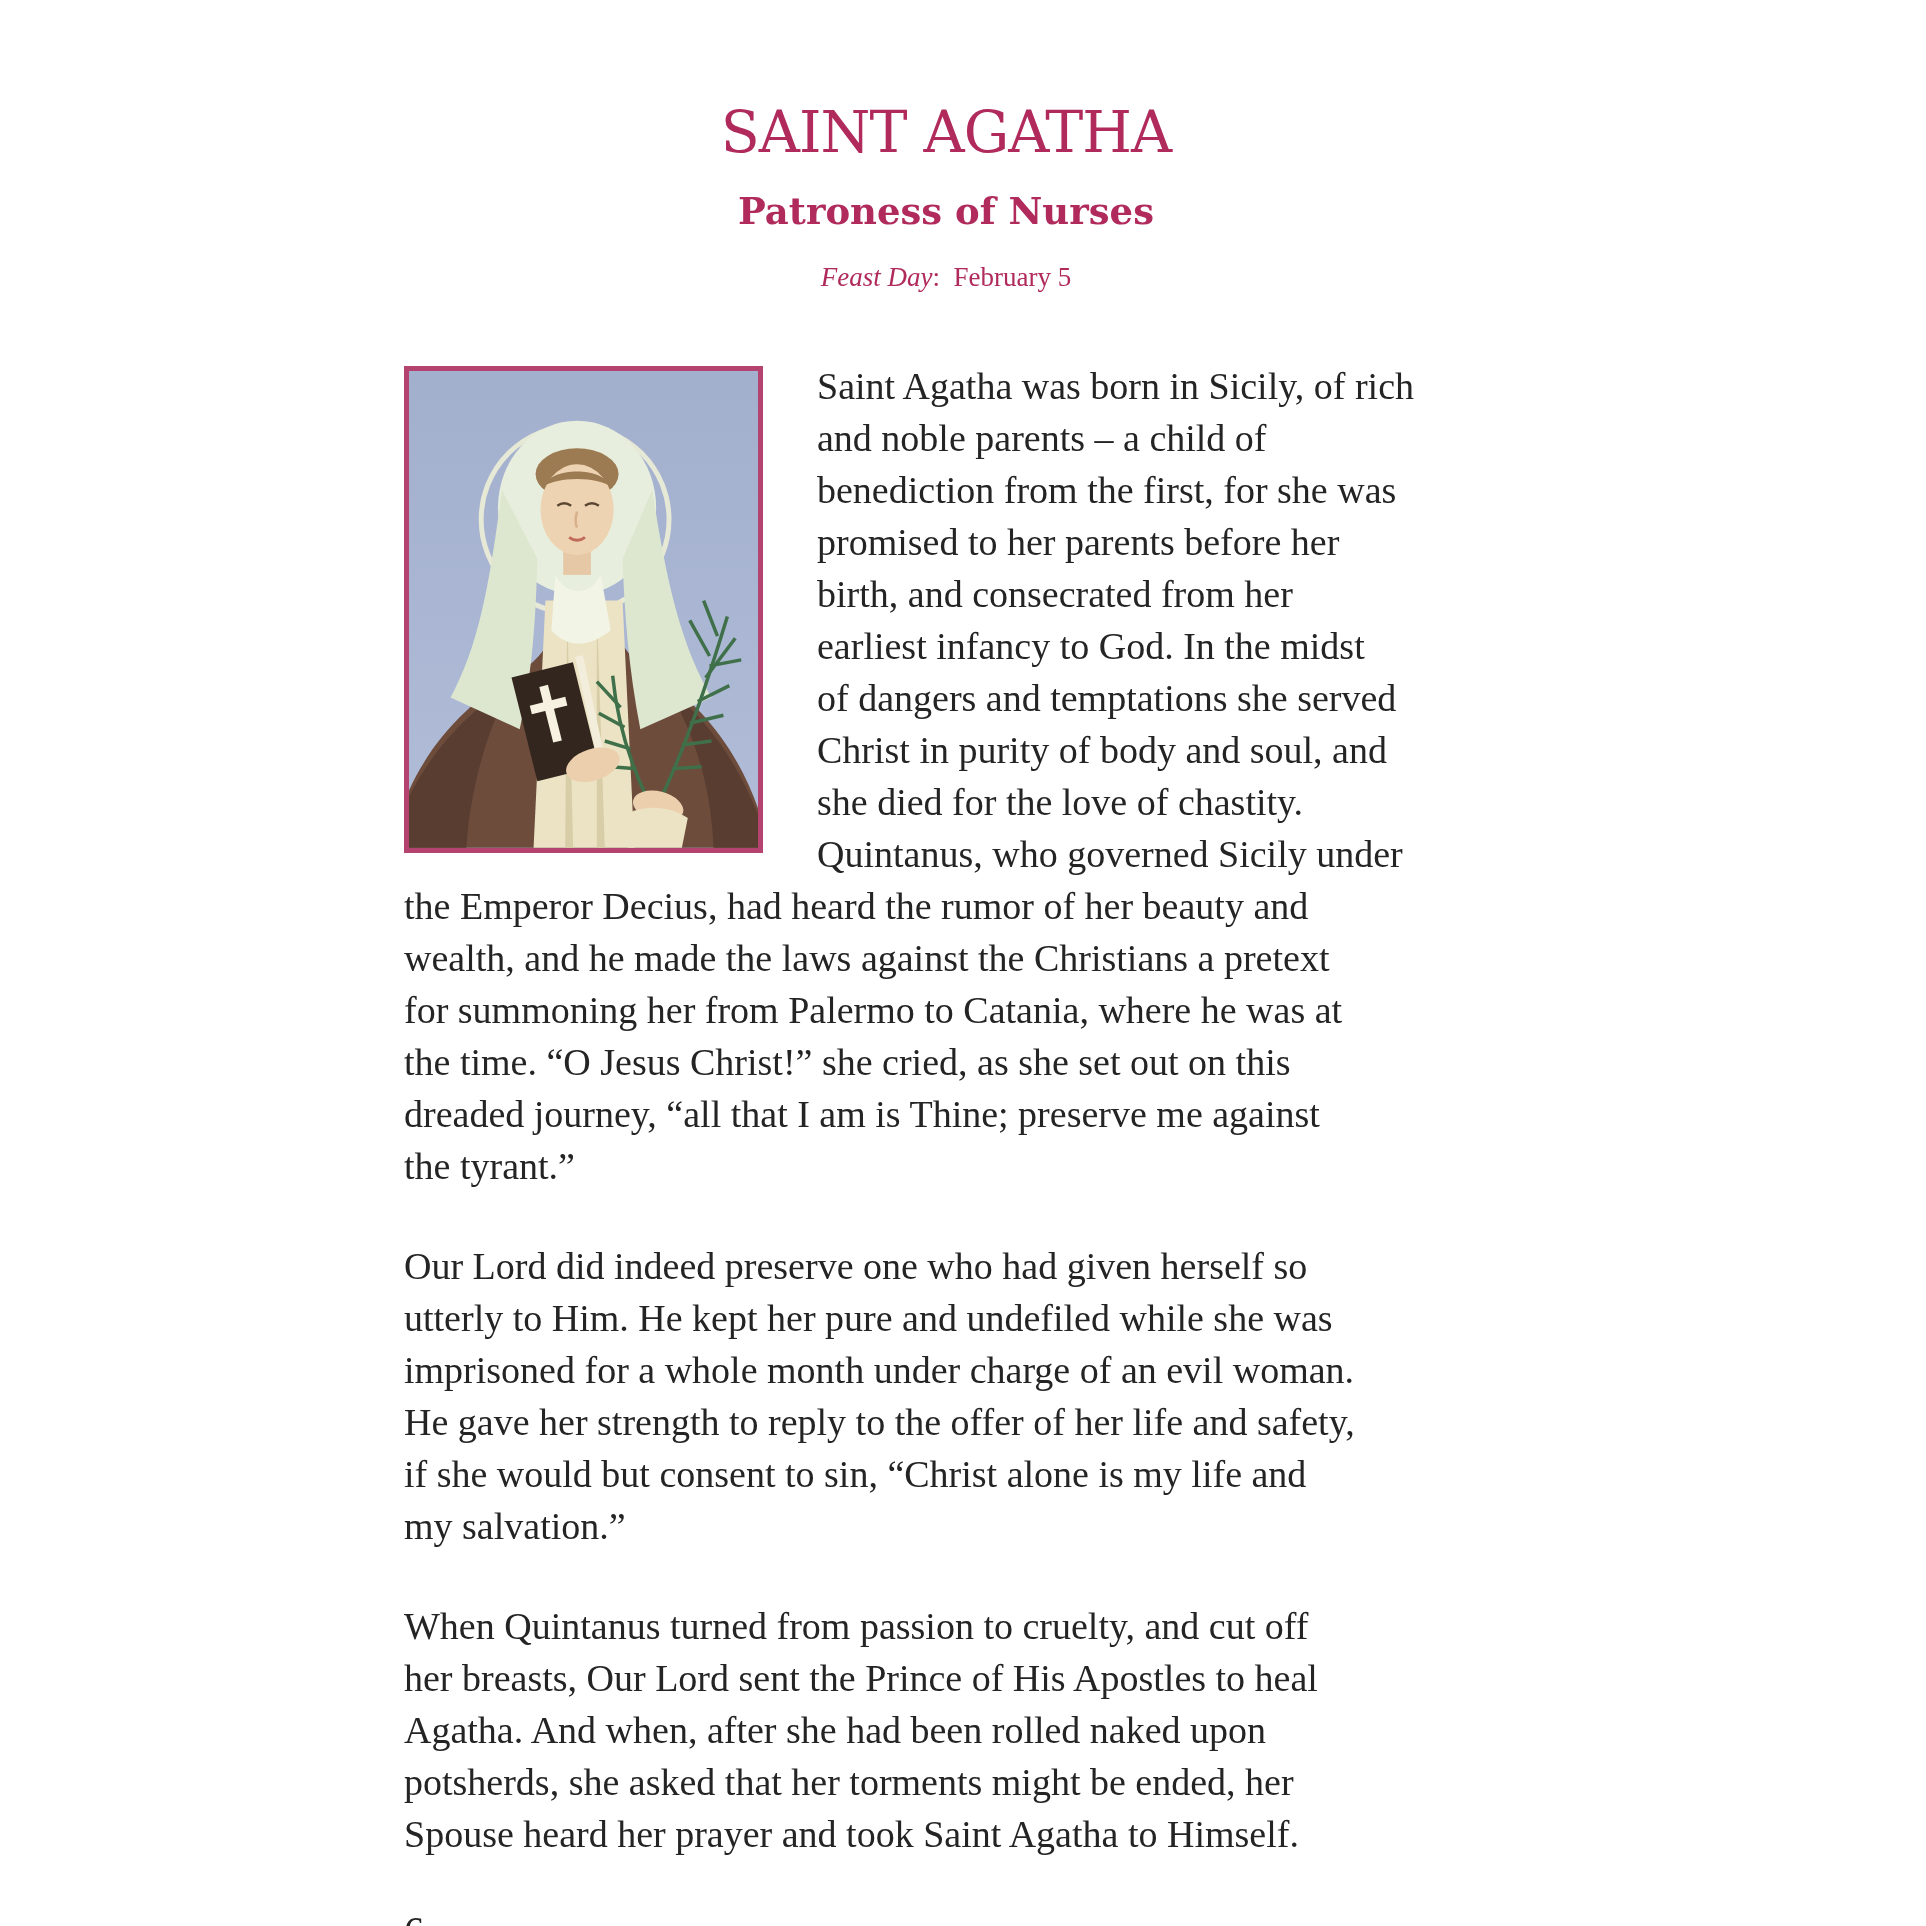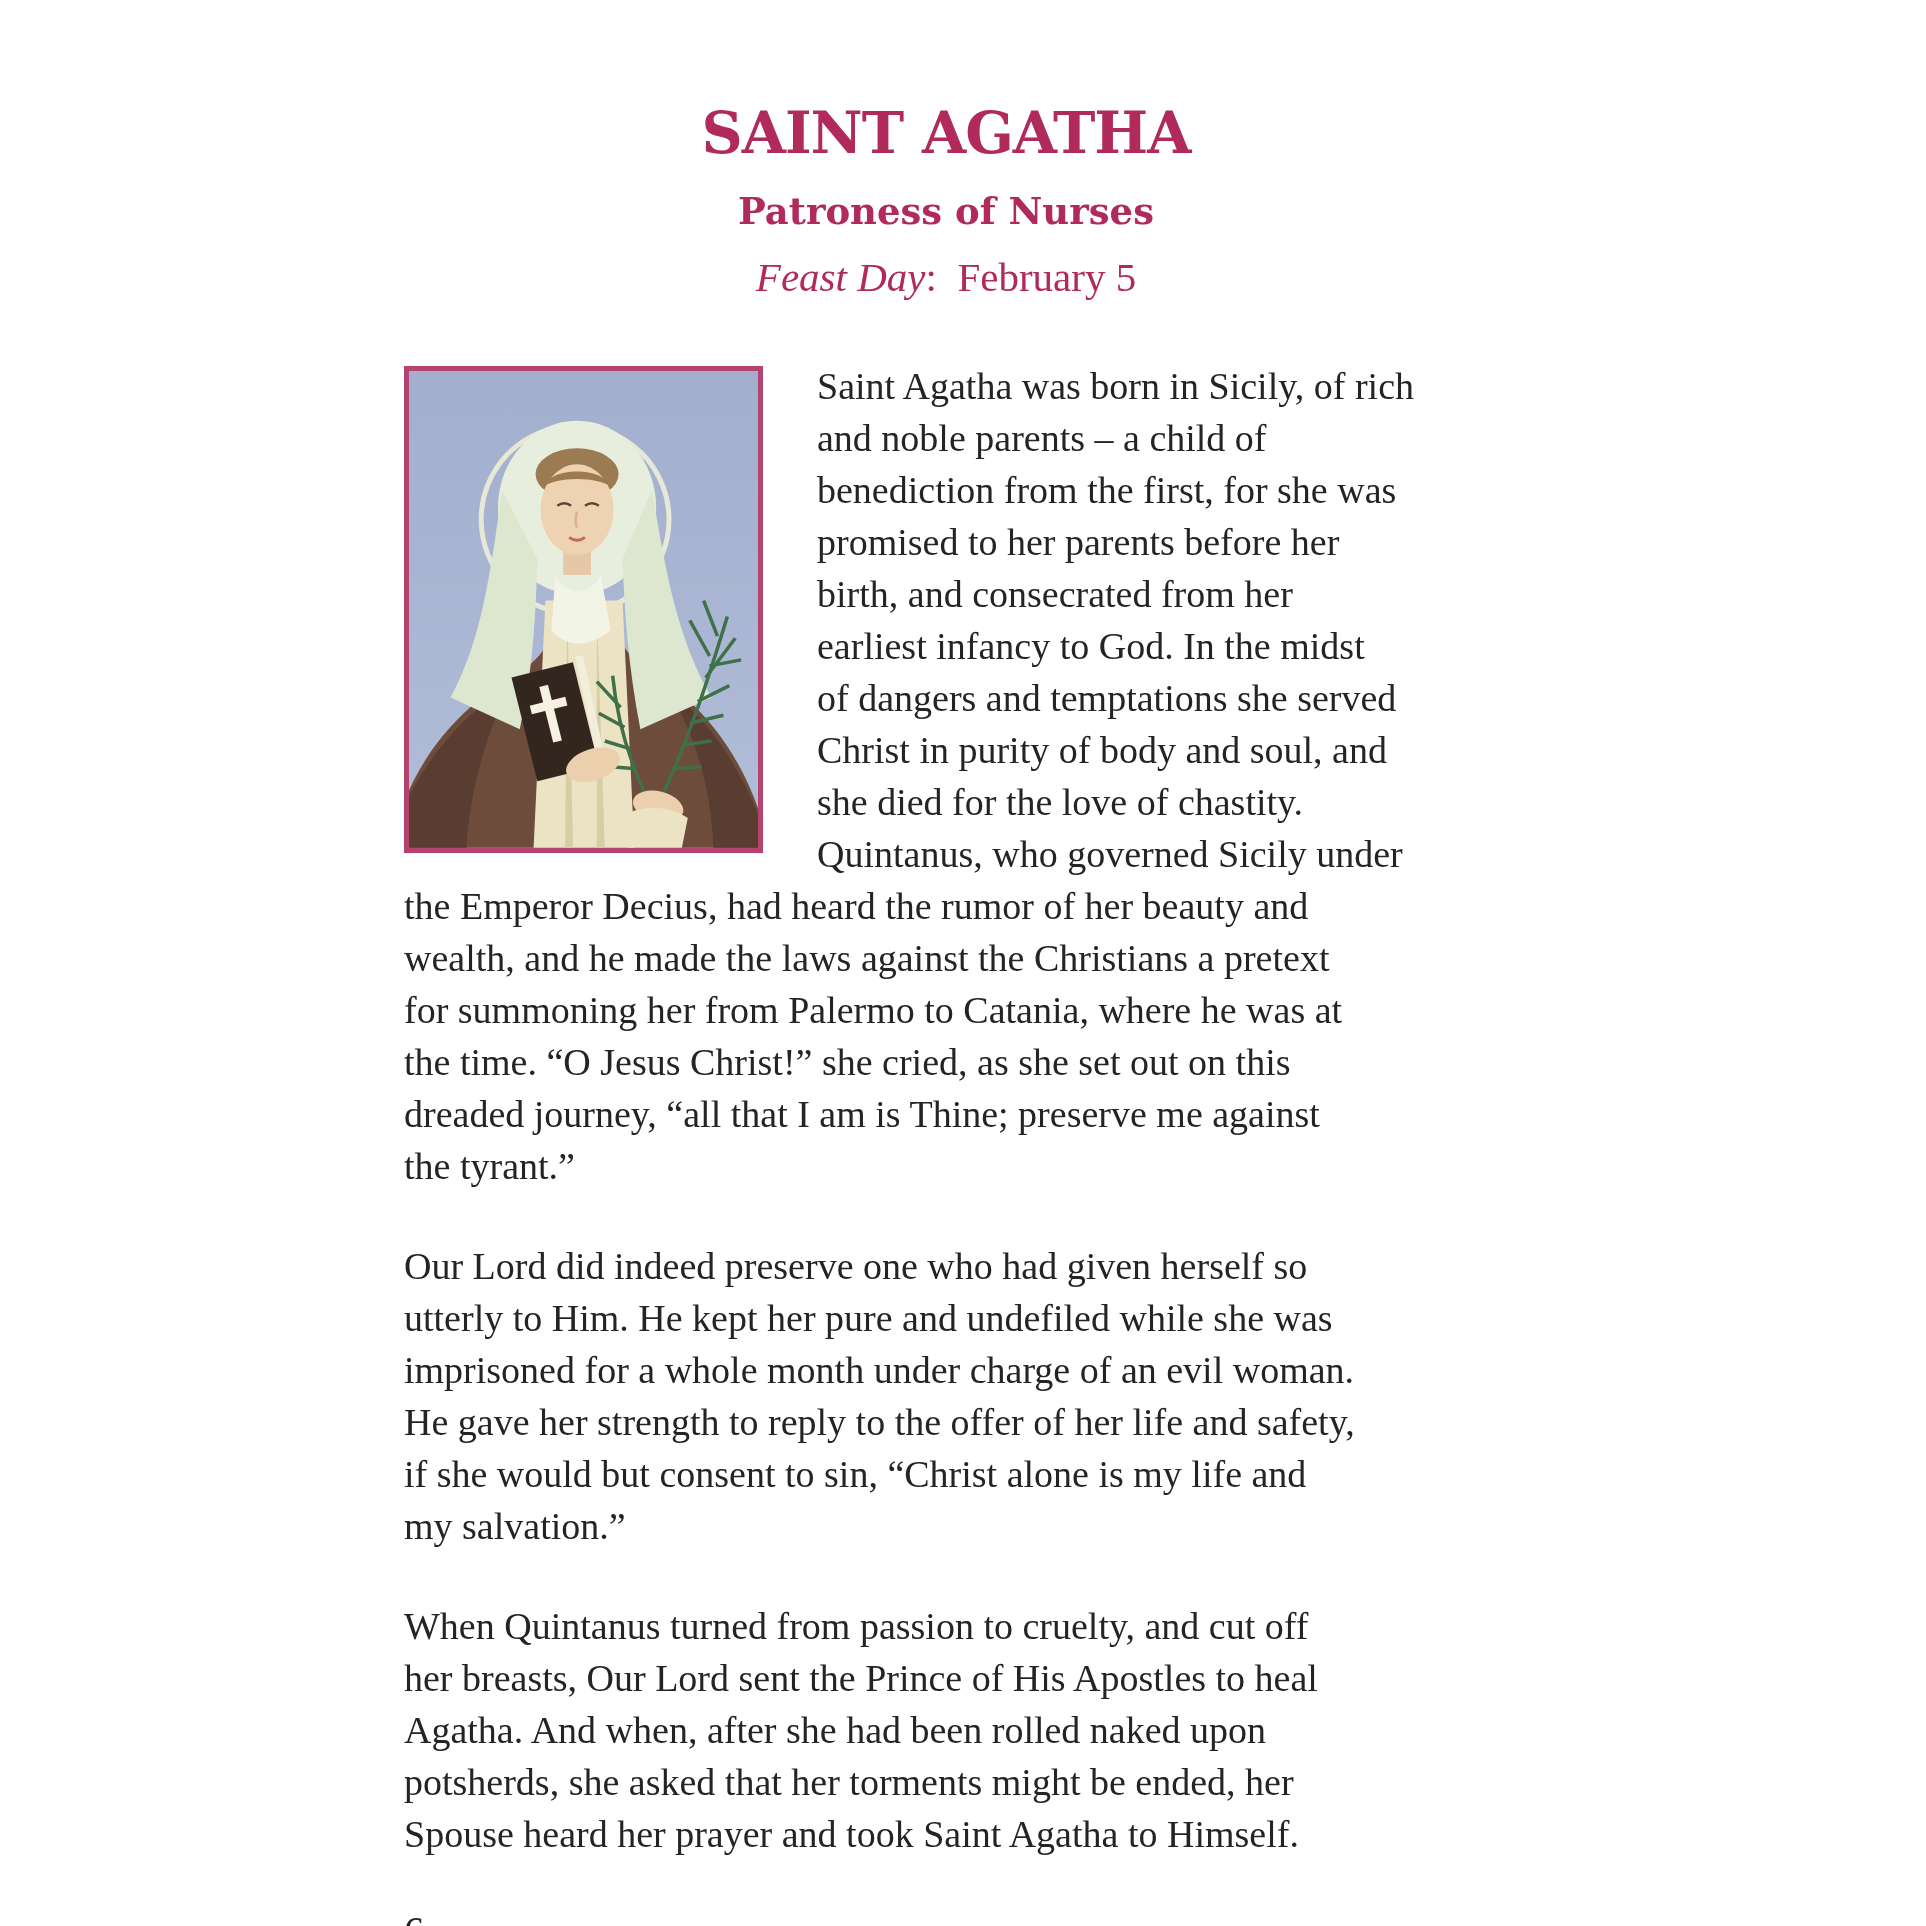--- a/index.html
+++ b/index.html
@@ -17,37 +17,37 @@
     overflow: hidden;
   }
   .content {
     position: absolute;
     left: 404px; top: 99px;
     width: 1084px;
   }
   .header { text-align: center; }
   .title {
     font-family: "DejaVu Serif", serif;
-    font-weight: bold;
+    font-weight: normal;
     font-size: 57px;
     line-height: 67px;
     letter-spacing: -1px;
     color: var(--accent, #b02a5c);
     margin: 0 0 20px 0;
   }
   .subtitle {
     font-family: "DejaVu Serif", serif;
     font-weight: bold;
     font-size: 37px;
     line-height: 51px;
     color: var(--accent, #b02a5c);
     margin: 0 0 16px 0;
   }
   .feast {
-    font-size: 41px;
+    font-size: 27px;
     line-height: 48px;
     color: var(--accent, #b02a5c);
     margin: 12px 0 59px 0;
     white-space: pre;
   }
   .feast-label { font-style: italic; }
   .body-text {
     font-size: 38px;
     line-height: 52px;
   }

